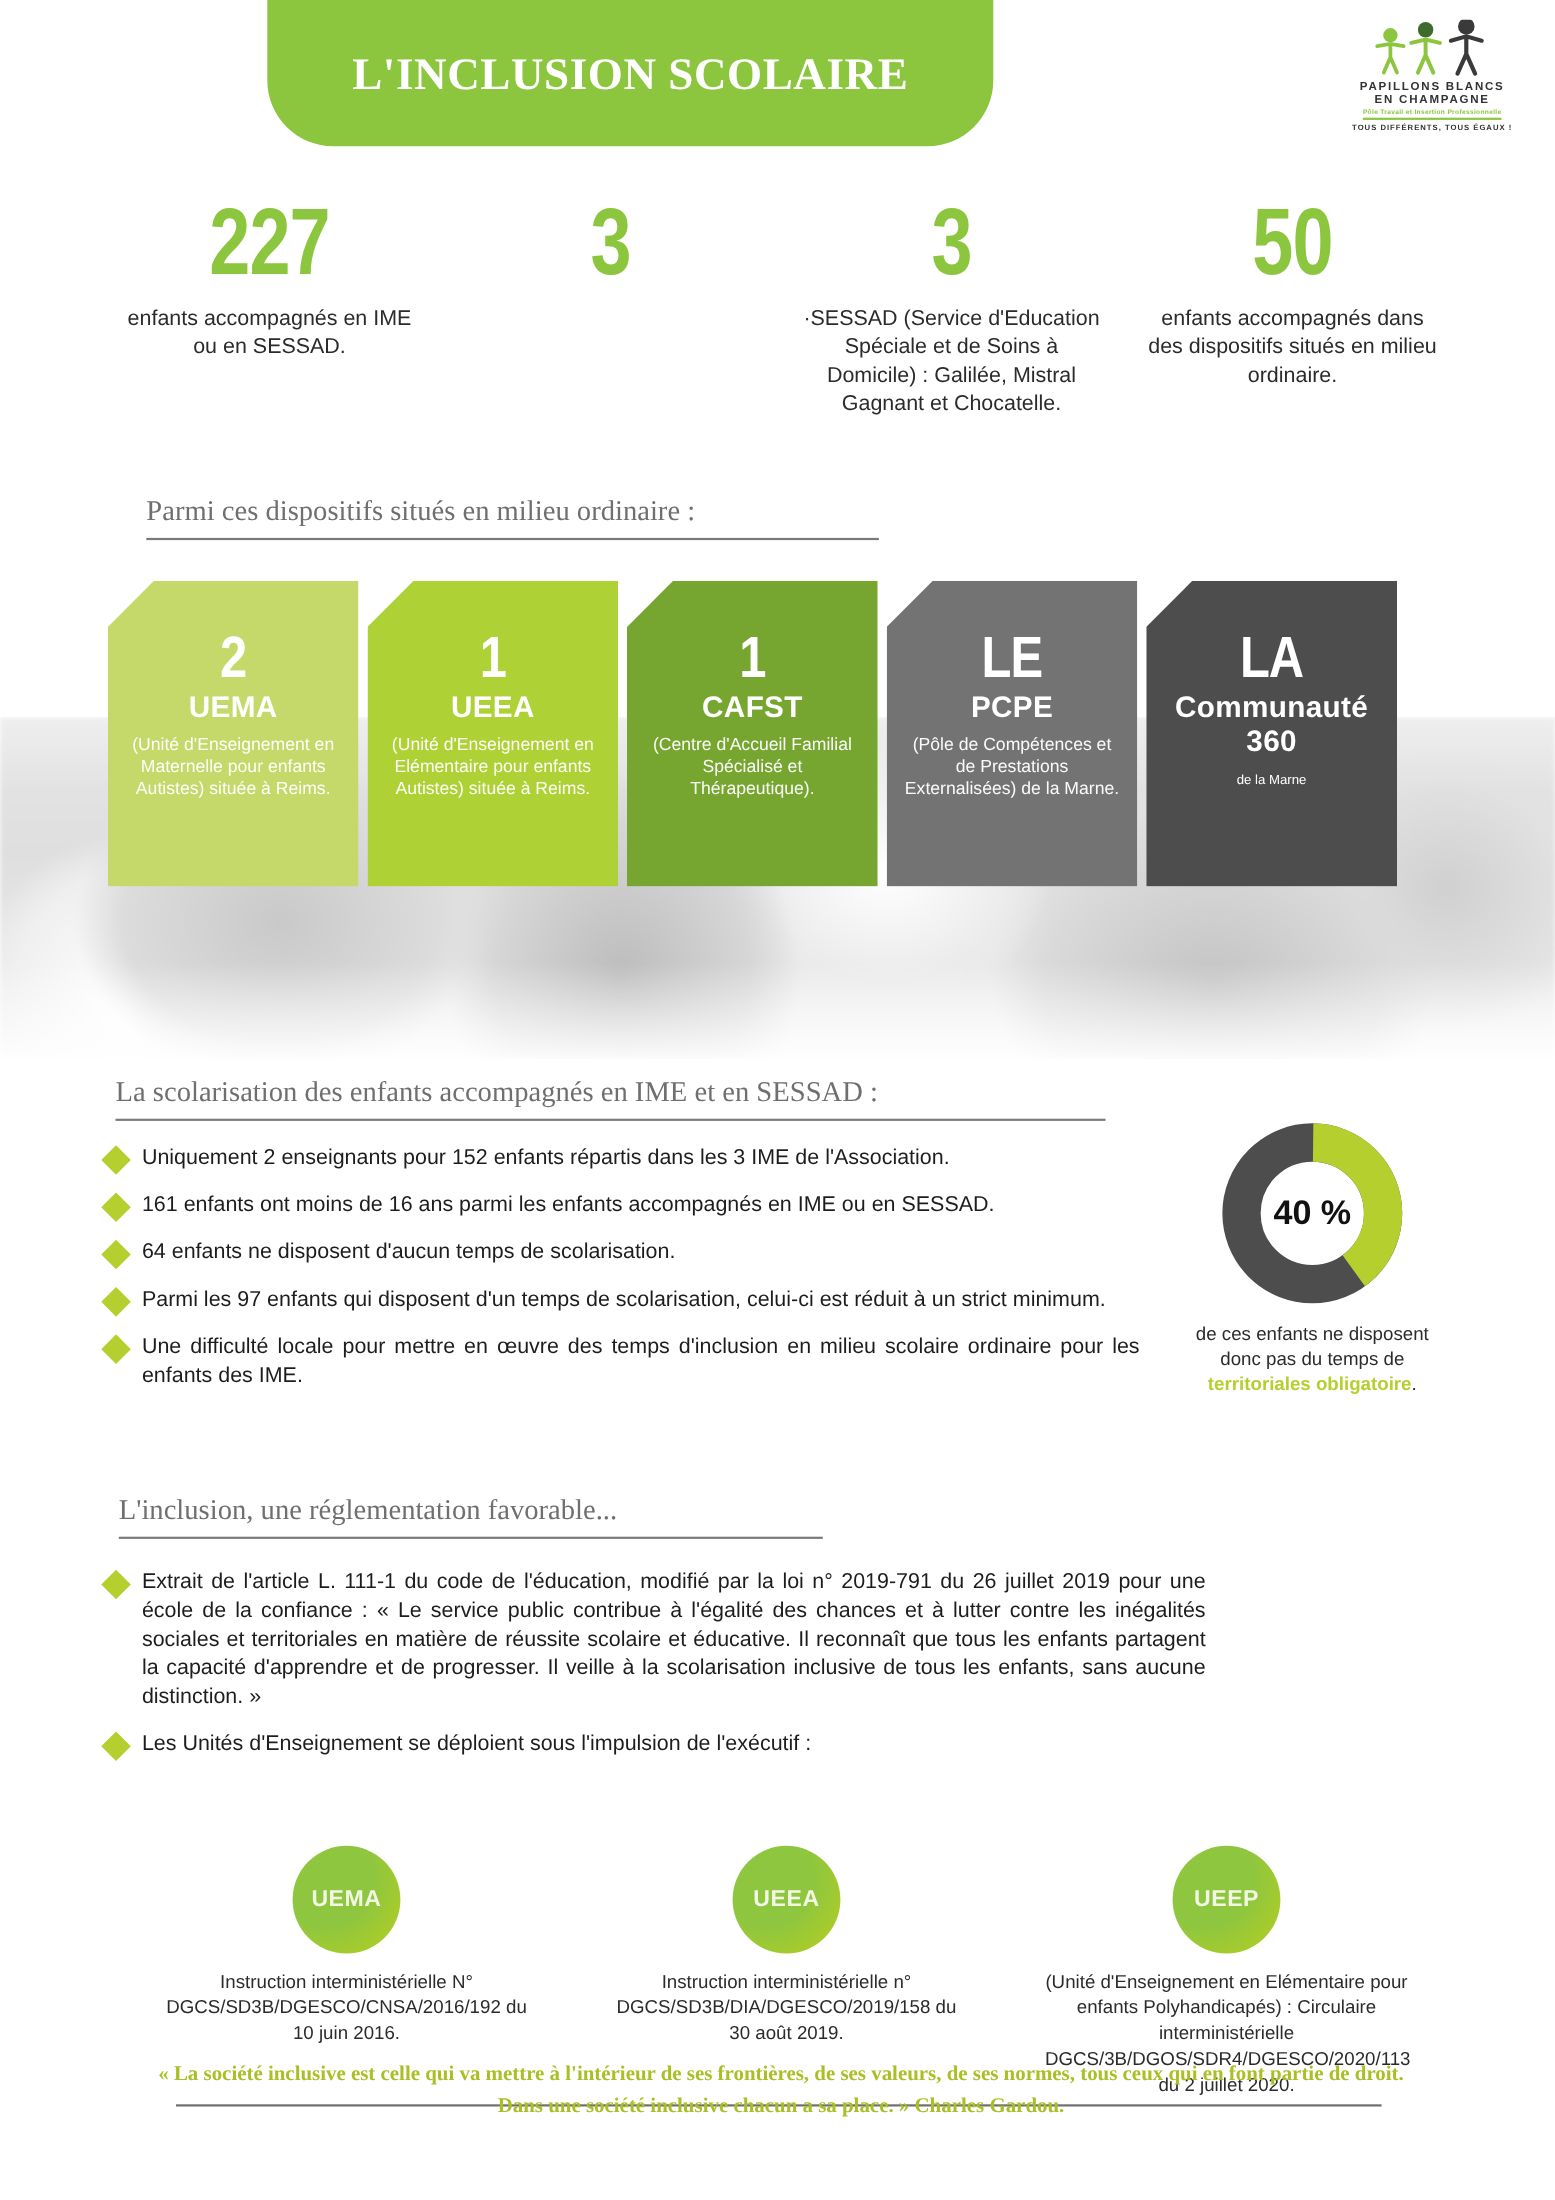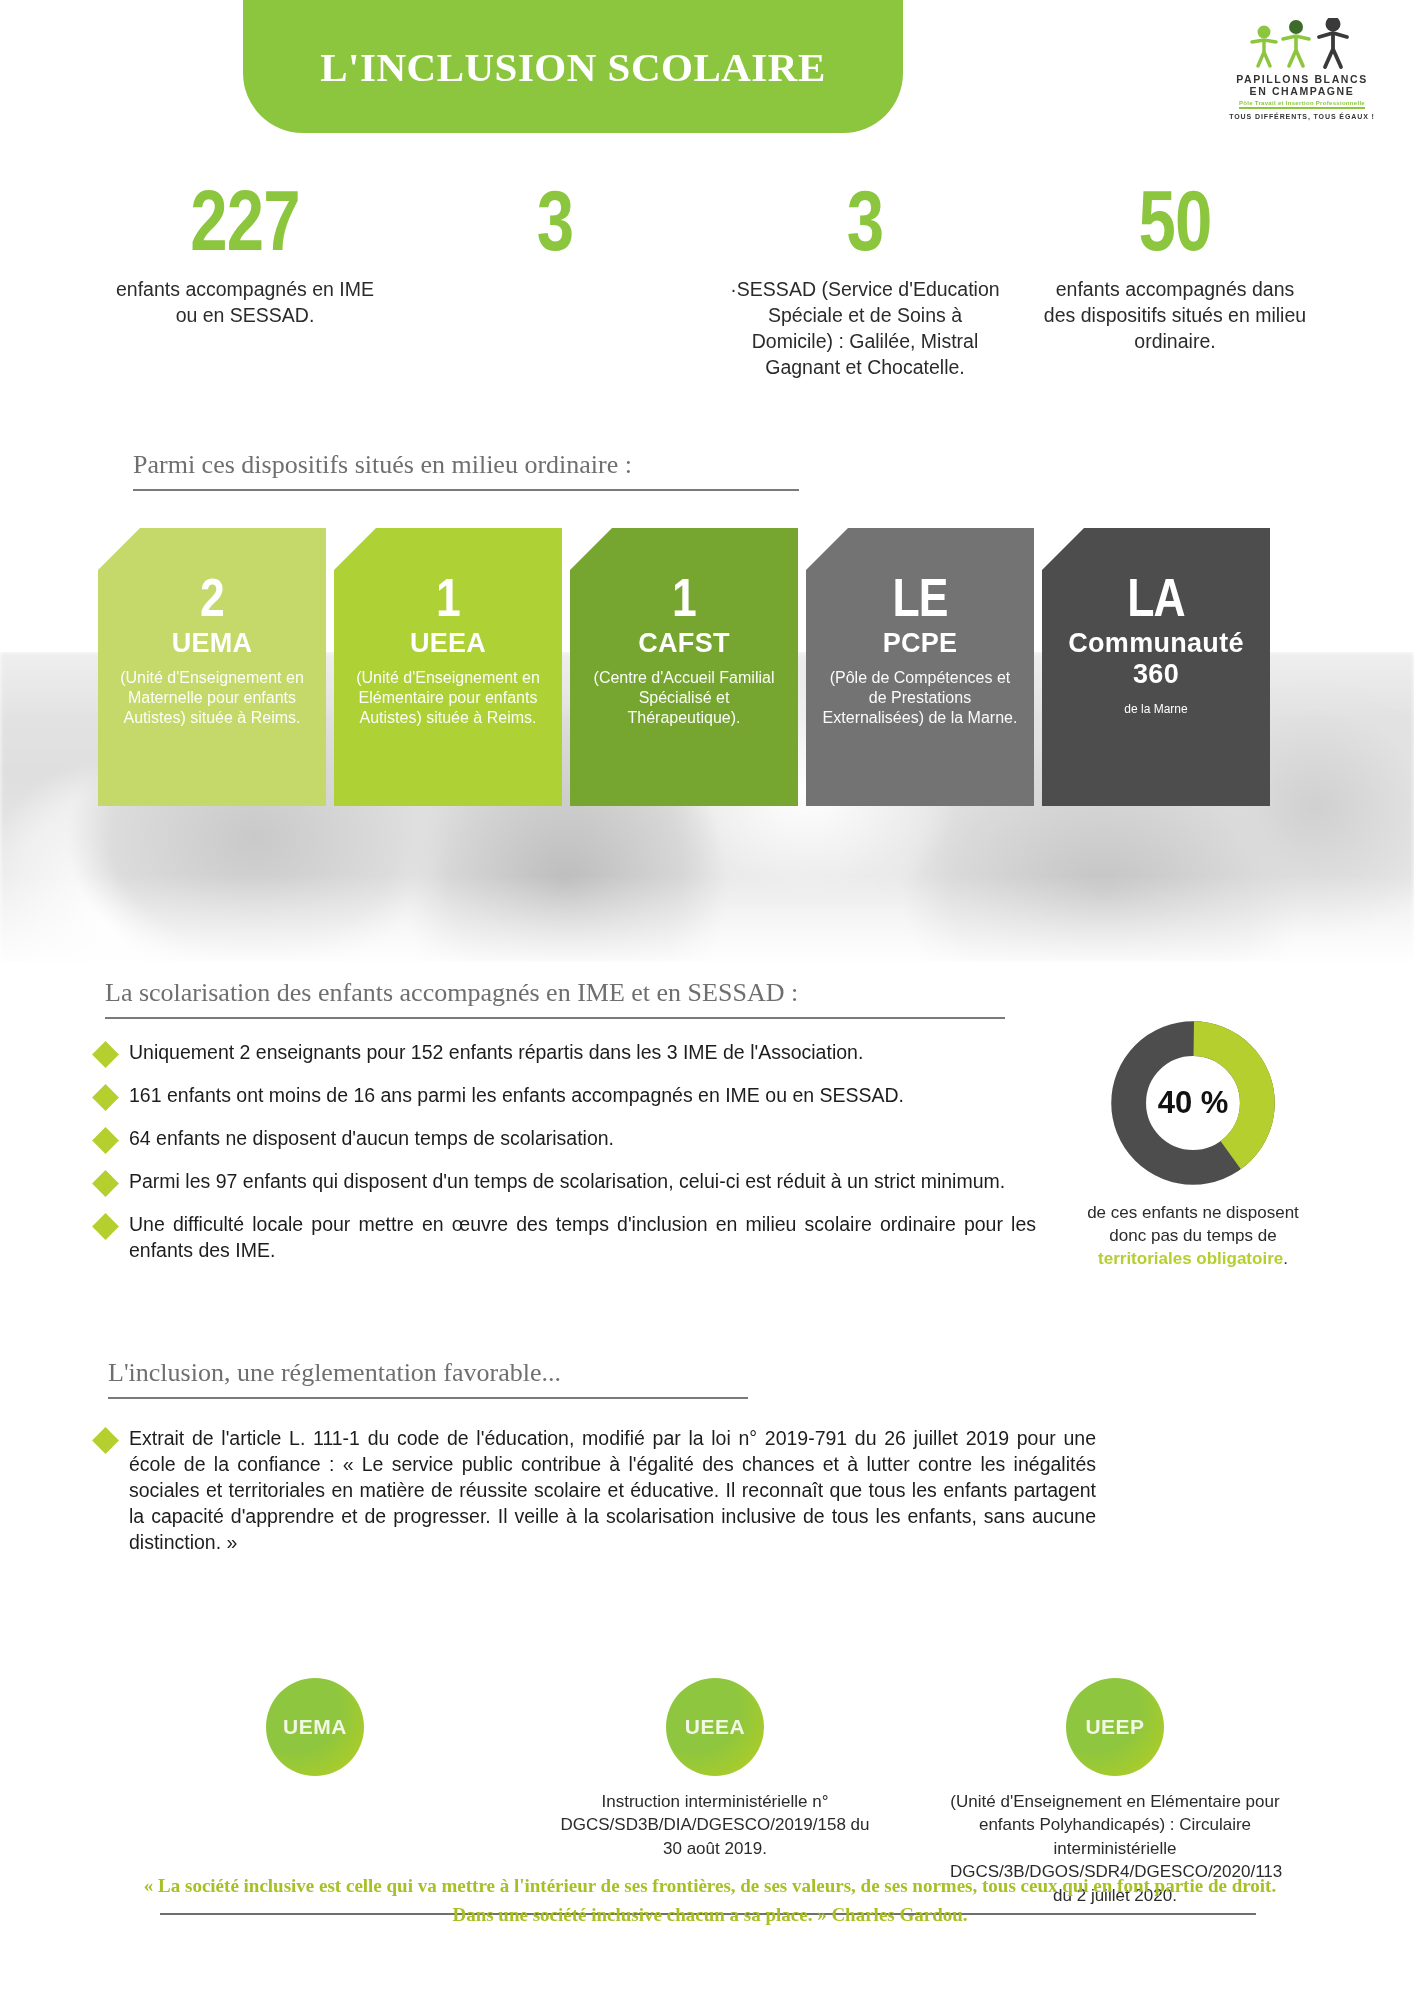--- a/index.html
+++ b/index.html
@@ -236,25 +236,30 @@
     </div>
   </div>
 
   <div class="sec-head" style="left:108px; top:1358px; width:640px;">L'inclusion, une réglementation favorable...</div>
 
   <div class="bullets" style="left:96px; top:1426px; width:1000px;">
     <div class="bullet">
       <span class="dia"></span>
       <span class="btxt">Extrait de l'article L. 111-1 du code de l'éducation, modifié par la loi n° 2019-791 du 26 juillet 2019 pour une école de la confiance : « Le service public contribue à l'égalité des chances et à lutter contre les inégalités sociales et territoriales en matière de réussite scolaire et éducative. Il reconnaît que tous les enfants partagent la capacité d'apprendre et de progresser. Il veille à la scolarisation inclusive de tous les enfants, sans aucune distinction. »</span>
     </div>
+    <div class="bullet" style="margin-top:14px">
+      <span class="dia"></span>
+      <span class="btxt" style="text-align:left">Les Unités d'Enseignement se déploient sous l'impulsion de l'exécutif :</span>
+    </div>
   </div>
 
   <div class="circles">
     <div class="circ-col">
       <div class="circ">UEMA</div>
+      <div class="circ-cap">Instruction interministérielle N° DGCS/SD3B/DGESCO/CNSA/2016/192 du 10 juin 2016.</div>
     </div>
     <div class="circ-col">
       <div class="circ">UEEA</div>
       <div class="circ-cap">Instruction interministérielle n° DGCS/SD3B/DIA/DGESCO/2019/158 du 30 août 2019.</div>
     </div>
     <div class="circ-col">
       <div class="circ">UEEP</div>
       <div class="circ-cap">(Unité d'Enseignement en Elémentaire pour enfants Polyhandicapés) : Circulaire interministérielle DGCS/3B/DGOS/SDR4/DGESCO/2020/113 du 2 juillet 2020.</div>
     </div>
   </div>

